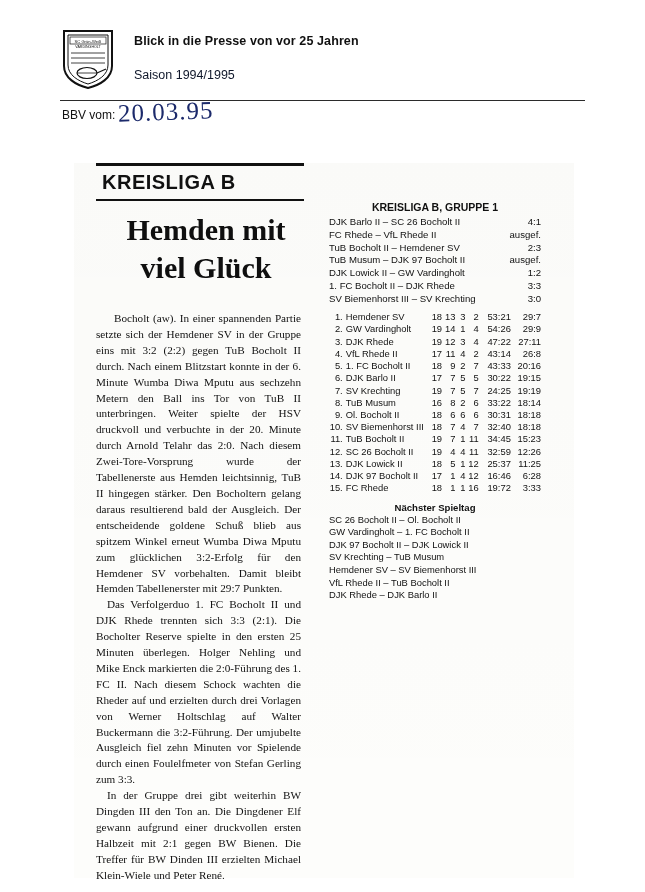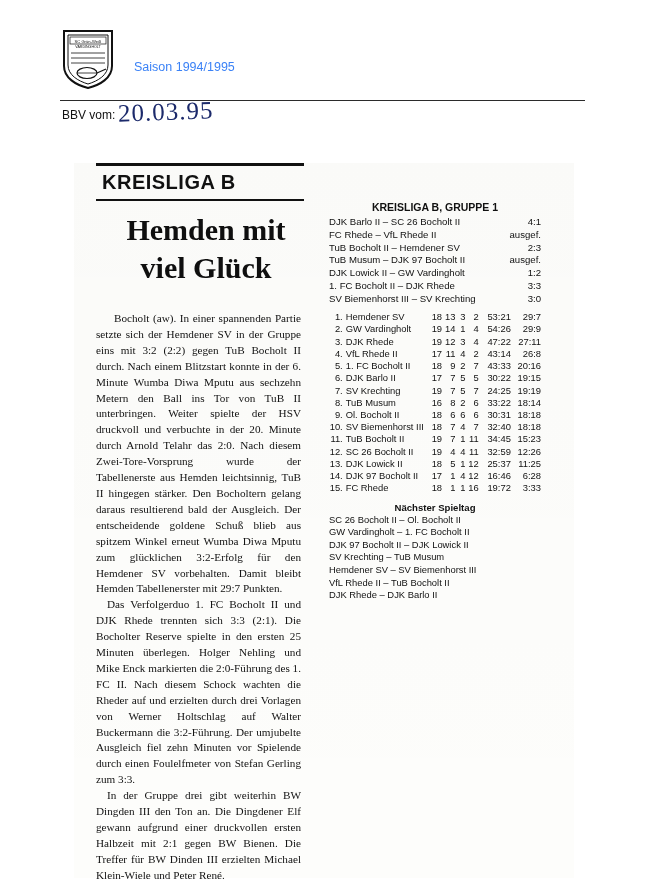--- a/index.html
+++ b/index.html
@@ -40,22 +40,22 @@
   .header-title {
     font-family: "Liberation Sans", sans-serif;
     font-size: 12.5px;
     font-weight: bold;
     letter-spacing: 0.1px;
     color: #111;
   }
   .header-sub {
     font-family: "Liberation Sans", sans-serif;
     font-size: 12.5px;
-    margin-top: 26px;
-    color: #3b82f6;
+    margin-top: 20px;
+    color: #0f172a;
   }
   .hrule {
     position: absolute;
     left: 60px;
     top: 100px;
     width: 525px;
     height: 1px;
     background: #2b2b2b;
   }
   .bbv-label {
@@ -218,20 +218,21 @@
       <text x="28" y="20" font-family="Liberation Sans, sans-serif" font-size="3.6" text-anchor="middle" fill="#111">VARDINGHOLT</text>
       <line x1="11" y1="25" x2="45" y2="25" stroke="#111" stroke-width="0.8"></line>
       <line x1="11" y1="30" x2="45" y2="30" stroke="#111" stroke-width="0.8"></line>
       <line x1="11" y1="35" x2="45" y2="35" stroke="#111" stroke-width="0.8"></line>
       <ellipse cx="27" cy="45" rx="10" ry="5.5" fill="none" stroke="#111" stroke-width="1.2"></ellipse>
       <line x1="17" y1="45" x2="37" y2="45" stroke="#111" stroke-width="0.8"></line>
       <line x1="37" y1="45" x2="46" y2="41" stroke="#111" stroke-width="1.2"></line>
     </svg>
   </div>
   <div class="header-texts">
+    <div class="header-title">Blick in die Presse von vor 25 Jahren</div>
     <div class="header-sub">Saison 1994/1995</div>
   </div>
 </div>
 <div class="hrule"></div>
 <div class="bbv-label">BBV vom:</div>
 <div class="bbv-date">20.03.95</div>
 
 <div class="clipping">
 
   <div class="kreis-head-wrap">

